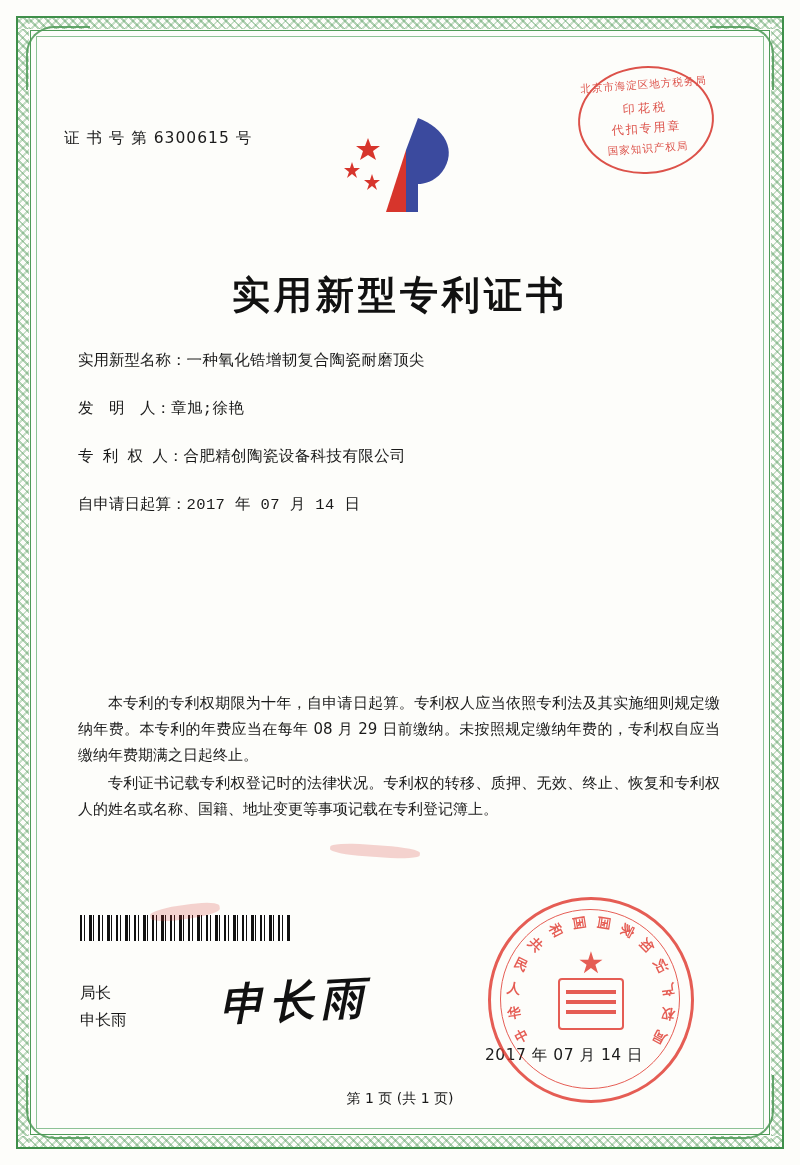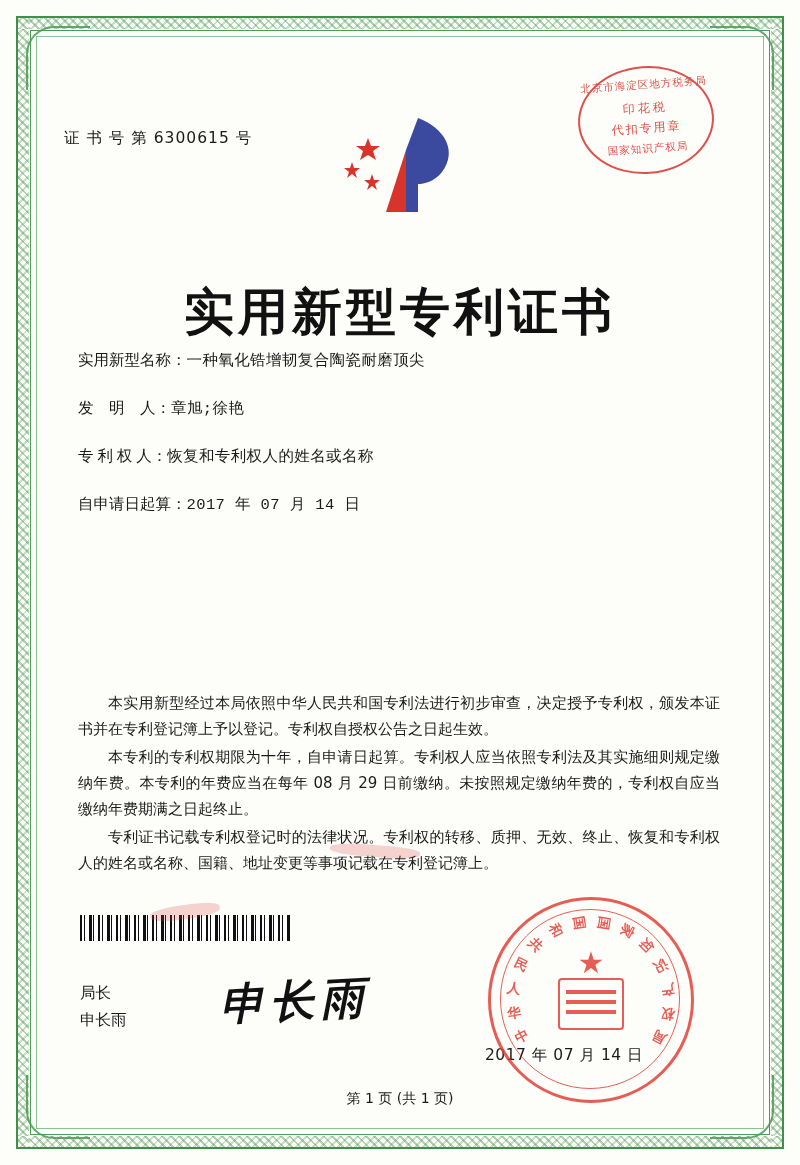--- a/index.html
+++ b/index.html
@@ -110,41 +110,41 @@
   }
 
   .main-title {
     position: absolute;
     left: 0;
     top: 185px;
     width: 680px;
     text-align: center;
     font-family: "DejaVu Sans", "Liberation Sans", sans-serif;
     font-weight: bold;
-    font-size: 50px;
+    font-size: 38px;
     letter-spacing: 4px;
     color: #111;
   }
 
   .fields {
     position: absolute;
     left: 18px;
     top: 290px;
     width: 640px;
   }
   .field-row {
     display: flex;
     align-items: baseline;
     margin-bottom: 27px;
     font-size: 15.5px;
     color: #1a1a1a;
   }
   .field-label {
     white-space: pre;
-    font-family: Liberation Serif, serif;
+    font-family: Liberation Mono, monospace;
   }
   .field-value {
     font-family: Liberation Mono, monospace;
     letter-spacing: 0.4px;
   }
 
   .paragraphs {
     position: absolute;
     left: 18px;
     top: 630px;
@@ -341,30 +341,29 @@
       <div class="field-row">
         <span class="field-label">实用新型名称：</span>
         <span class="field-value">一种氧化锆增韧复合陶瓷耐磨顶尖</span>
       </div>
       <div class="field-row">
         <span class="field-label">发　明　人：</span>
         <span class="field-value">章旭;徐艳</span>
       </div>
       <div class="field-row">
         <span class="field-label">专 利 权 人：</span>
-        <span class="field-value">恢复和专利权人的姓名或名称</span>
+        <span class="field-value">合肥精创陶瓷设备科技有限公司</span>
       </div>
       <div class="field-row">
         <span class="field-label">自申请日起算：</span>
         <span class="field-value">2017 年 07 月 14 日</span>
       </div>
     </div>
 
     <div class="paragraphs">
-      <p>本实用新型经过本局依照中华人民共和国专利法进行初步审查，决定授予专利权，颁发本证书并在专利登记簿上予以登记。专利权自授权公告之日起生效。</p>
       <p>本专利的专利权期限为十年，自申请日起算。专利权人应当依照专利法及其实施细则规定缴纳年费。本专利的年费应当在每年 08 月 29 日前缴纳。未按照规定缴纳年费的，专利权自应当缴纳年费期满之日起终止。</p>
       <p>专利证书记载专利权登记时的法律状况。专利权的转移、质押、无效、终止、恢复和专利权人的姓名或名称、国籍、地址变更等事项记载在专利登记簿上。</p>
     </div>
 
     <div class="barcode"></div>
 
     <div class="signature-block">
       <div>局长</div>
       <div>申长雨</div>
     </div>

